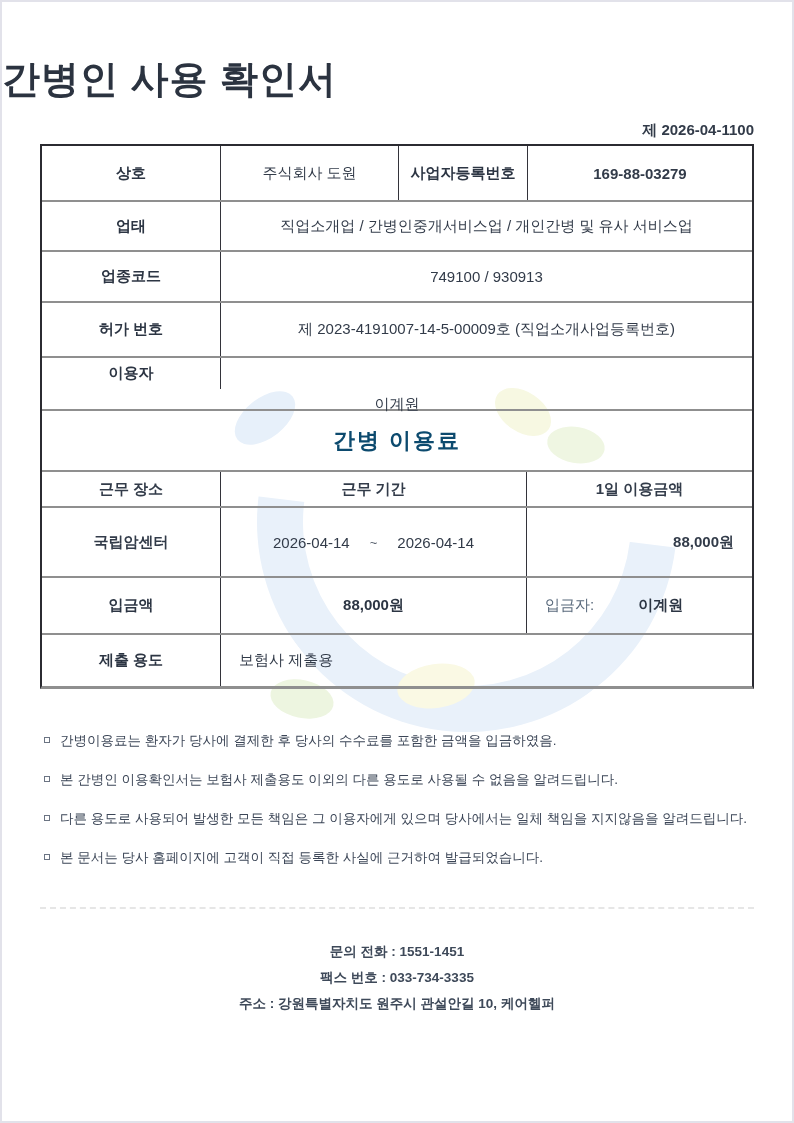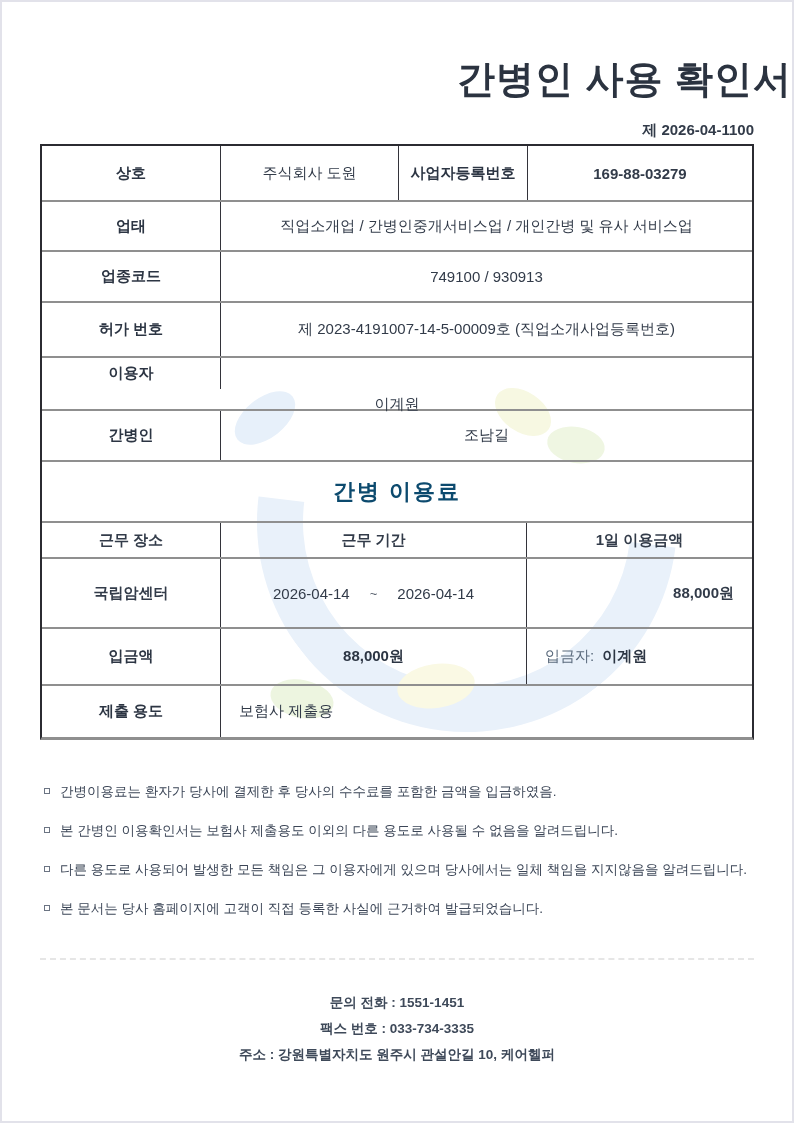--- a/index.html
+++ b/index.html
@@ -31,21 +31,21 @@
     background: transparent;
   }
   .wm-dot-yellow { left: 395px; top: 662px; width: 78px; height: 44px; background: #faf9e4; transform: rotate(-8deg); }
   .wm-dot-green  { left: 268px; top: 678px; width: 64px; height: 38px; background: #edf5e0; transform: rotate(12deg); }
 
   .content { position: relative; z-index: 2; }
 
   
   .title {
     margin-top: 52px;
-    text-align: right;
+    text-align: left;
     font-size: 38px;
     font-weight: bold;
     letter-spacing: 1px;
     color: #2b3340;
   }
   .doc-number {
     width: 714px;
     margin: 16px auto 4px auto;
     text-align: right;
     font-size: 15px;
@@ -77,21 +77,21 @@
   .w-r1l2   { width: 129px; flex: none; }
   .w-rest   { flex: 1; }
   .w-period { width: 306px; flex: none; }
 
   .h56 { height: 56px; } .h50 { height: 50px; } .h51 { height: 51px; justify-content: space-between; }
   .h55 { height: 55px; } .h53 { height: 53px; flex-direction: column; } .h61 { height: 61px; }
   .h49 { height: 36px; } .h70 { height: 70px; } .h57 { height: 57px; }
 
   .section-title { font-size: 22px; font-weight: bold; letter-spacing: 2px; color: #0c4a6e; }
   .semibold { font-weight: 600; }
-  .cell-left  { justify-content: flex-start; padding-left: 18px; }
+  .cell-left  { justify-content: flex-start; padding-left: 18px; gap: 36px; }
   .cell-right { justify-content: flex-end; padding-right: 18px; }
   .date-range { display: flex; align-items: center; gap: 20px; }
   .tilde { font-size: 13px; color: #555e6b; }
   .depositor-label { color: #5b6b7d; font-weight: 400; margin-right: 8px; }
   .depositor-name  { font-weight: bold; color: #2c3543; }
 
   
   .notes { width: 714px; margin: 44px auto 10px auto; }
   .note { display: flex; align-items: flex-start; margin-bottom: 24px; }
   .note:last-child { margin-bottom: 0; }
@@ -159,24 +159,20 @@
       <div class="trow h55">
         <div class="tcell tlabel w-label">허가 번호</div>
         <div class="tcell w-rest">제 2023-4191007-14-5-00009호 (직업소개사업등록번호)</div>
       </div>
 
       <div class="trow h53">
         <div class="tcell tlabel w-label">이용자</div>
         <div class="tcell w-rest">이계원</div>
       </div>
 
-      <div class="trow h51">
-        <div class="tcell tlabel w-label">간병인</div>
-        <div class="tcell w-rest">조남길</div>
-      </div>
 
       <div class="trow h61">
         <div class="tcell w-rest section-title">간병 이용료</div>
       </div>
 
       <div class="trow h49">
         <div class="tcell semibold w-label">근무 장소</div>
         <div class="tcell semibold w-period">근무 기간</div>
         <div class="tcell semibold w-rest">1일 이용금액</div>
       </div>

